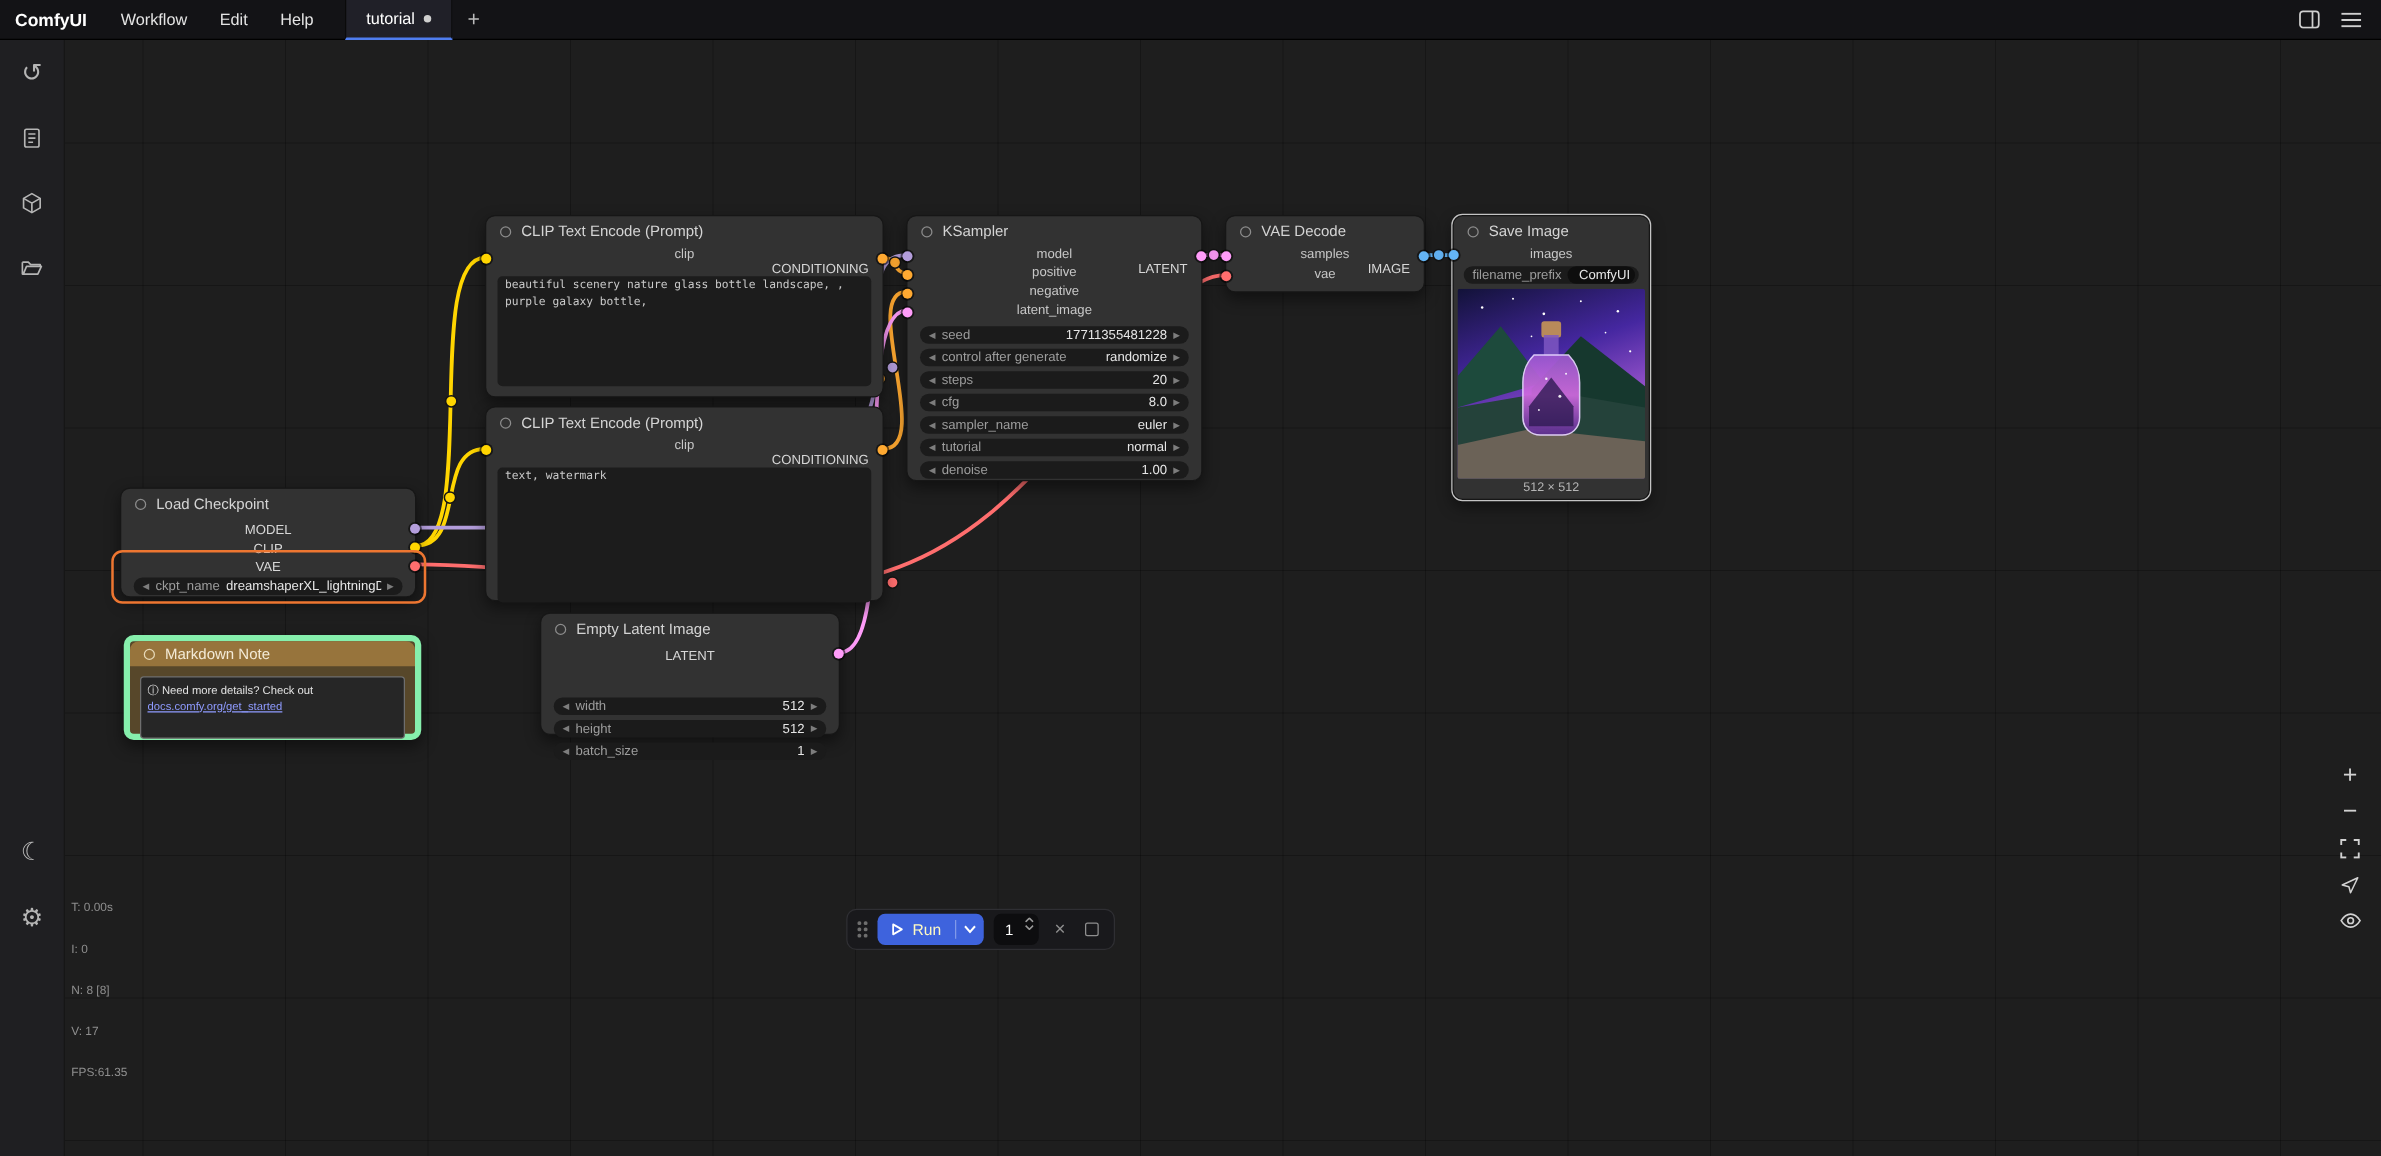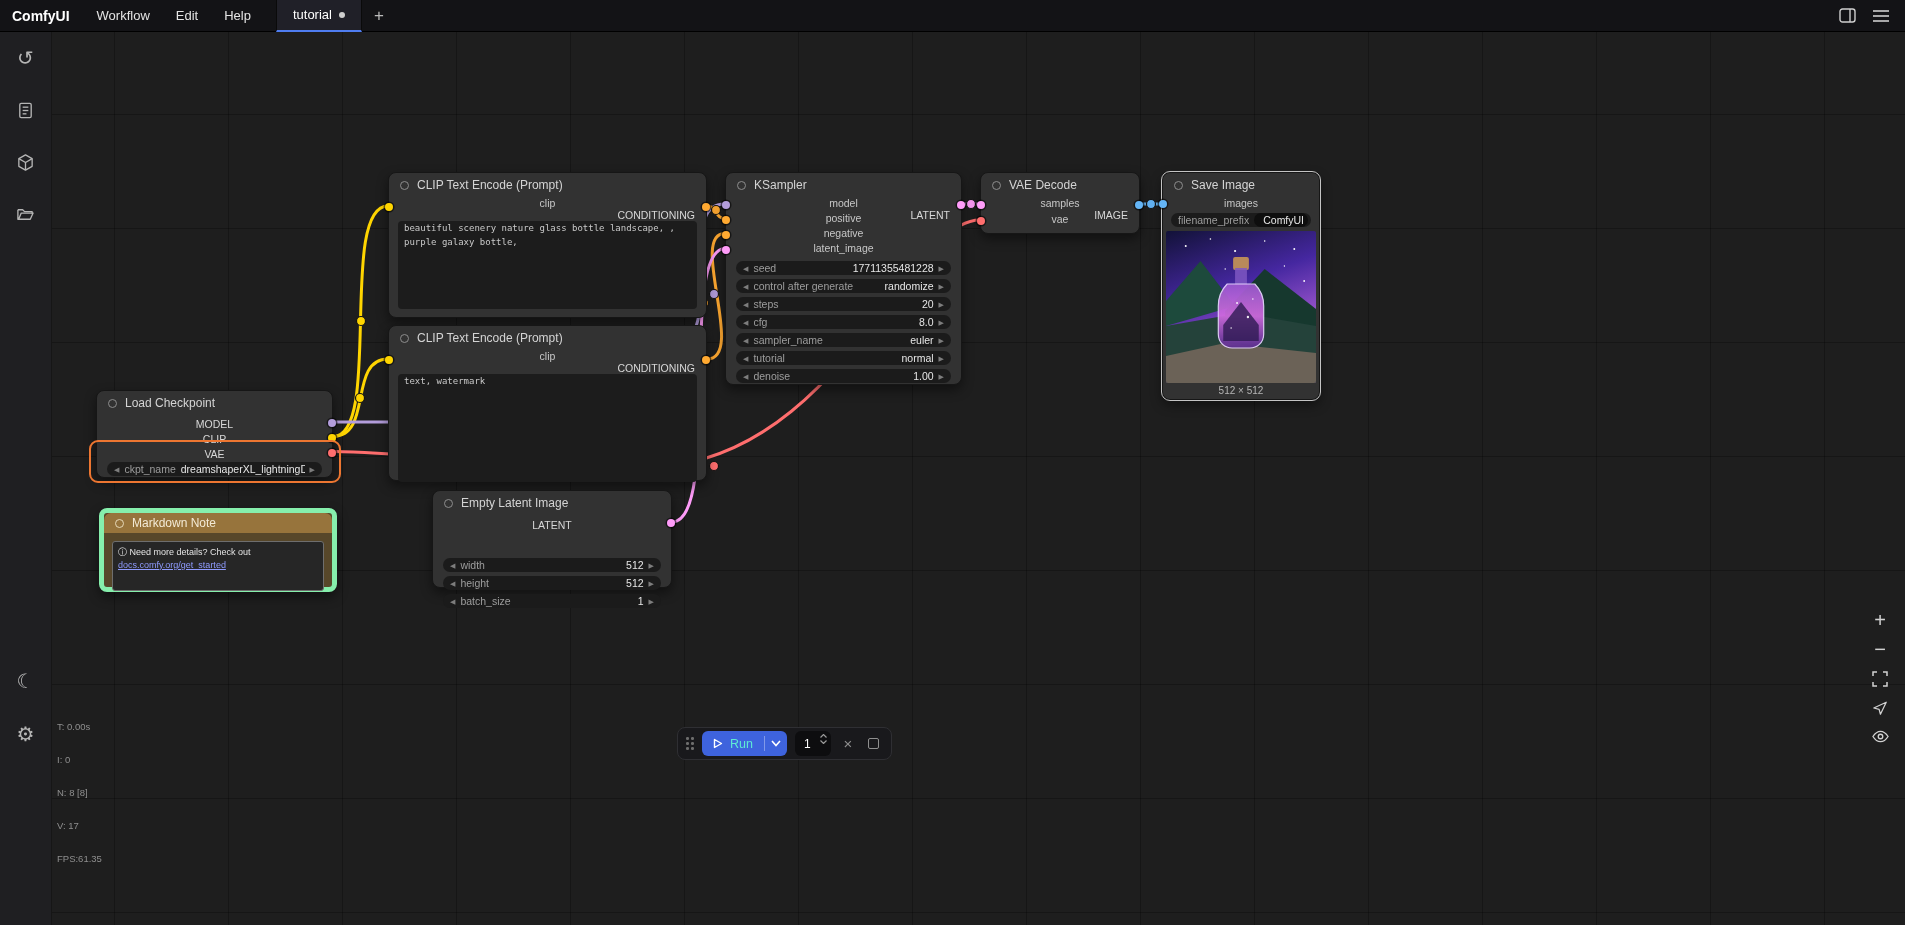--- a/index.html
+++ b/index.html
@@ -104,21 +104,21 @@
 
   
   .runbar {
     position:absolute; left:677px; top:727px; height:33px; z-index:6;
     background:#19191c; border:1px solid #2f2f33; border-radius:8px;
     display:flex; align-items:center; gap:8px; padding:0 8px;
   }
   .drag-handle { display:grid; grid-template-columns:repeat(2,3px); grid-auto-rows:3px; gap:2px; }
   .drag-handle i { width:2.5px; height:2.5px; background:#6e6e6e; border-radius:50%; }
   .runbtn { height:25px; display:flex; align-items:center; background:var(--c-accent);
-            border-radius:6px; color:#5eead4; overflow:hidden; }
+            border-radius:6px; color:#fef9c3; overflow:hidden; }
   .runbtn .main { display:flex; align-items:center; gap:7px; padding:0 11px; font-size:12.5px; }
   .runbtn .divider { width:1px; height:15px; background:rgba(255,255,255,0.35); }
   .runbtn .opt { width:22px; height:100%; display:flex; align-items:center; justify-content:center; }
   .count { position:relative; width:36px; height:25px; background:#0d0d0f; border-radius:6px;
            display:flex; align-items:center; font-size:12px; color:#fff; padding-left:9px; }
   .count .steppers { position:absolute; right:4px; top:3px; display:flex; flex-direction:column; gap:2px; }
   .gray-icon { color:#8f8f8f; font-size:15px; display:flex; align-items:center; justify-content:center;
                width:18px; height:18px; }
   .stopsq { width:11px; height:11px; border:1.5px solid #8f8f8f; border-radius:2px; }
 

